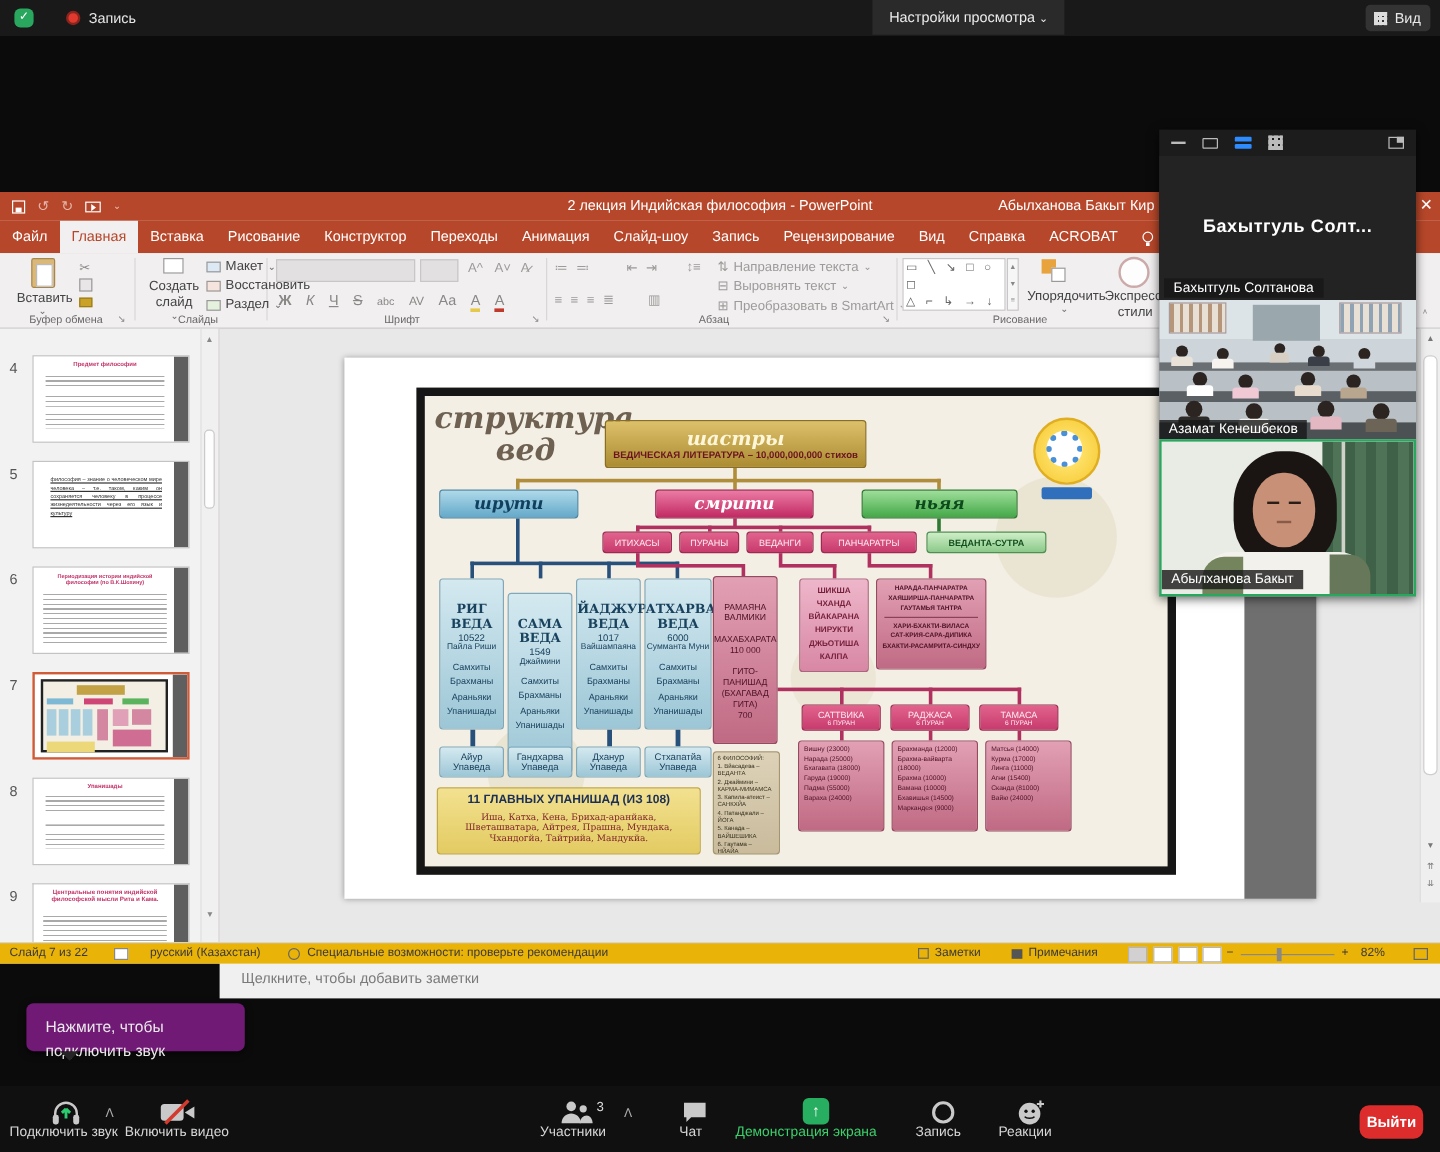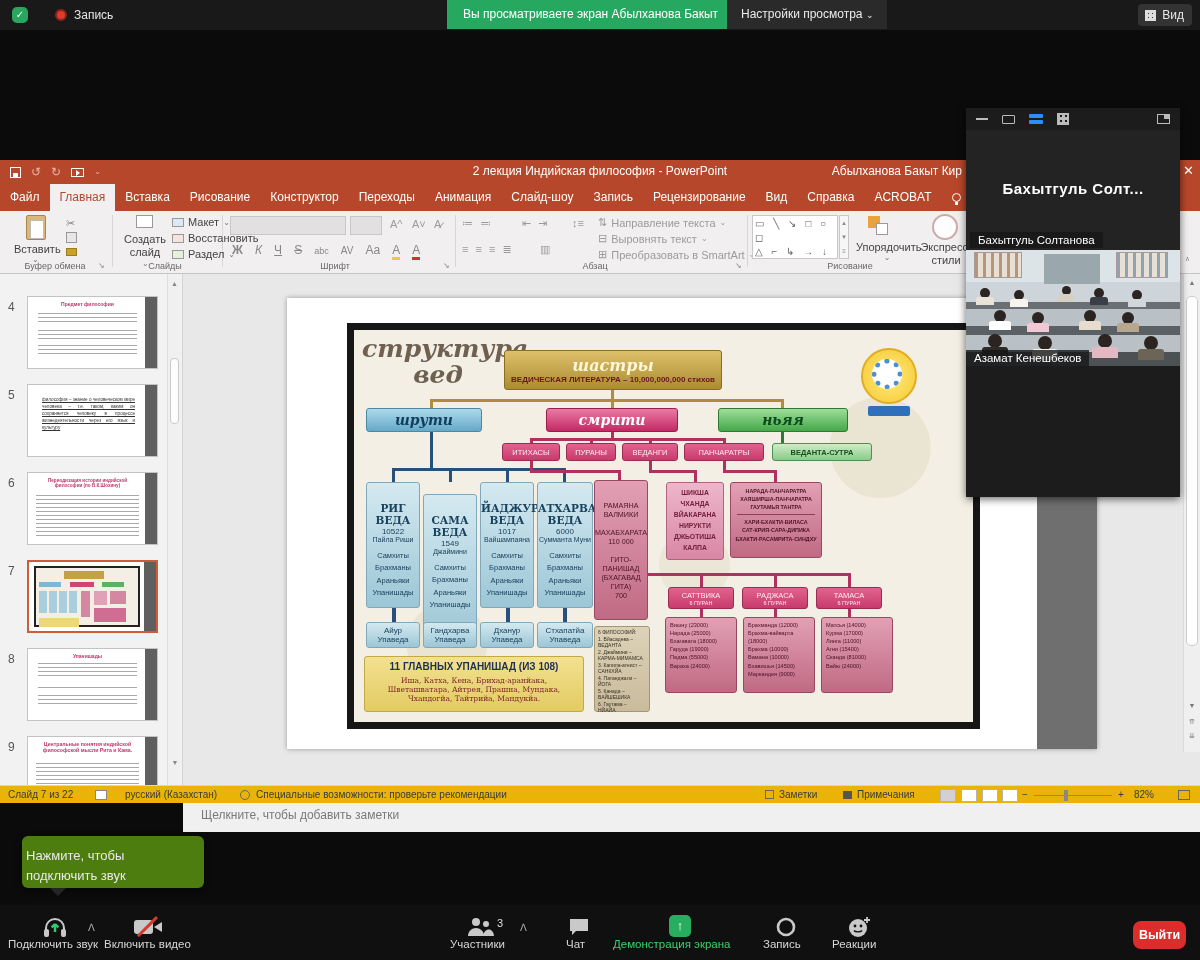--- a/index.html
+++ b/index.html
@@ -115,31 +115,30 @@
   .shirt{position:absolute;border-radius:3px 3px 0 0}
   
   .ztool{position:absolute;left:0;top:905px;width:1200px;height:55px;background:#101010;z-index:70}
   .zlabel{position:absolute;top:33px;font-size:11.5px;color:#d6d6d6;white-space:nowrap}
   .zlabel.green{color:#3bd06c}
   .chev{position:absolute;color:#aaa;font-size:10px}
   .sharebox{position:absolute;width:22px;height:22px;background:#27ae60;border-radius:5px;color:#fff;font-size:13px;font-weight:bold;text-align:center;line-height:22px}
   .leave{position:absolute;left:1133px;top:16px;width:53px;height:28px;background:#dd2c2c;border-radius:8px;color:#fff;font-size:12.5px;font-weight:bold;text-align:center;line-height:28px}
   .slash{position:absolute;width:2.5px;height:27px;background:#d33a2e;transform:rotate(45deg)}
   
-  .tooltip{position:absolute;left:22px;top:836px;width:182px;height:52px;background:#4d7c0f;border-radius:6px;color:#e9e9e9;font-size:13px;line-height:1.5;padding:10px 0 0 4px;z-index:65;box-shadow:0 2px 6px rgba(0,0,0,.5)}
+  .tooltip{position:absolute;left:22px;top:836px;width:182px;height:40px;background:#701a75;border-radius:6px;color:#e9e9e9;font-size:13px;line-height:1.5;padding:10px 0 0 16px;z-index:65;box-shadow:0 2px 6px rgba(0,0,0,.5)}
   .tooltip:after{content:"";position:absolute;left:28px;bottom:-8px;border:8px solid transparent;border-top-color:#252525;border-bottom:0}
 </style>
 </head>
 <body>
 
 <div class="topbar">
   <div class="shield">✓</div>
   <div class="recdot"></div>
   <div class="rectext">Запись</div>
-  <div class="banner">Вы просматриваете экран Абылханова Бакыт</div>
   <div class="vsbtn"><span>Настройки просмотра</span> <span style="font-size:9px">⌄</span></div>
   <div class="viewbtn"><span class="grid-ico"></span><span>Вид</span></div>
 </div>
 
 <div class="ppt">
 
   <div class="ttlbar">
     <div class="qat">
       <span class="sv-ico"></span>
       <span class="qglyph">↺</span>
@@ -614,20 +613,35 @@
         <div class="shirt" style="left:16px;top:97px;width:26px;height:11px;background:#2e2a28"></div>
       <div class="head" style="left:72px;top:86px;width:14px;height:14px"></div>
         <div class="shirt" style="left:66px;top:99px;width:26px;height:11px;background:#f5f2ee"></div>
       <div class="head" style="left:132px;top:84px;width:14px;height:14px"></div>
         <div class="shirt" style="left:126px;top:97px;width:26px;height:11px;background:#e3b8c2"></div>
       <div class="head" style="left:178px;top:86px;width:14px;height:14px"></div>
         <div class="shirt" style="left:172px;top:99px;width:26px;height:11px;background:#6d6458"></div>
     </div>
     <div class="nametag">Азамат Кенешбеков</div>
   </div>
+  <div class="tile" style="top:258px;height:131px;background:#e9ece5;border:2px solid #2aa75f">
+    <div>
+      <div class="abs" style="right:0;top:0;width:76px;height:131px;background:repeating-linear-gradient(90deg,#3f6147 0 9px,#4e7357 9px 18px)"></div>
+      <div class="abs" style="left:150px;top:0;width:3px;height:131px;background:#cfd2c8"></div>
+      <div class="abs" style="left:60px;top:8px;width:86px;height:96px;border-radius:46% 46% 40% 40%;background:#1a1512"></div>
+      <div class="abs" style="left:76px;top:26px;width:52px;height:62px;border-radius:48%;background:#c79077"></div>
+      <div class="abs" style="left:88px;top:50px;width:10px;height:2px;background:#2a1d16"></div>
+      <div class="abs" style="left:106px;top:50px;width:10px;height:2px;background:#2a1d16"></div>
+      <div class="abs" style="left:96px;top:66px;width:12px;height:2px;background:#8a5a49"></div>
+      <div class="abs" style="left:34px;top:92px;width:138px;height:39px;border-radius:24px 24px 0 0;background:#f2f1ec"></div>
+      <div class="abs" style="left:34px;top:96px;width:34px;height:35px;background:#74855e;border-radius:18px 0 0 0"></div>
+      <div class="abs" style="left:140px;top:94px;width:34px;height:37px;background:#67785a;border-radius:0 18px 0 0"></div>
+    </div>
+    <div class="nametag" style="bottom:4px">Абылханова Бакыт</div>
+  </div>
 </div>
 
 <div class="ztool">
   <div>
     <svg class="abs" style="left:42px;top:11px" width="26" height="22" viewBox="0 0 26 22">
         <path d="M4 16v-4a9 9 0 0 1 18 0v4" fill="none" stroke="#c9c9c9" stroke-width="2"></path>
         <rect x="2" y="13" width="5" height="8" rx="2" fill="#c9c9c9"></rect>
         <rect x="19" y="13" width="5" height="8" rx="2" fill="#c9c9c9"></rect>
         <path d="M13 16V8m0 0l-3.4 3.4M13 8l3.4 3.4" stroke="#2ecc71" stroke-width="2.4" fill="none"></path>
       </svg>

